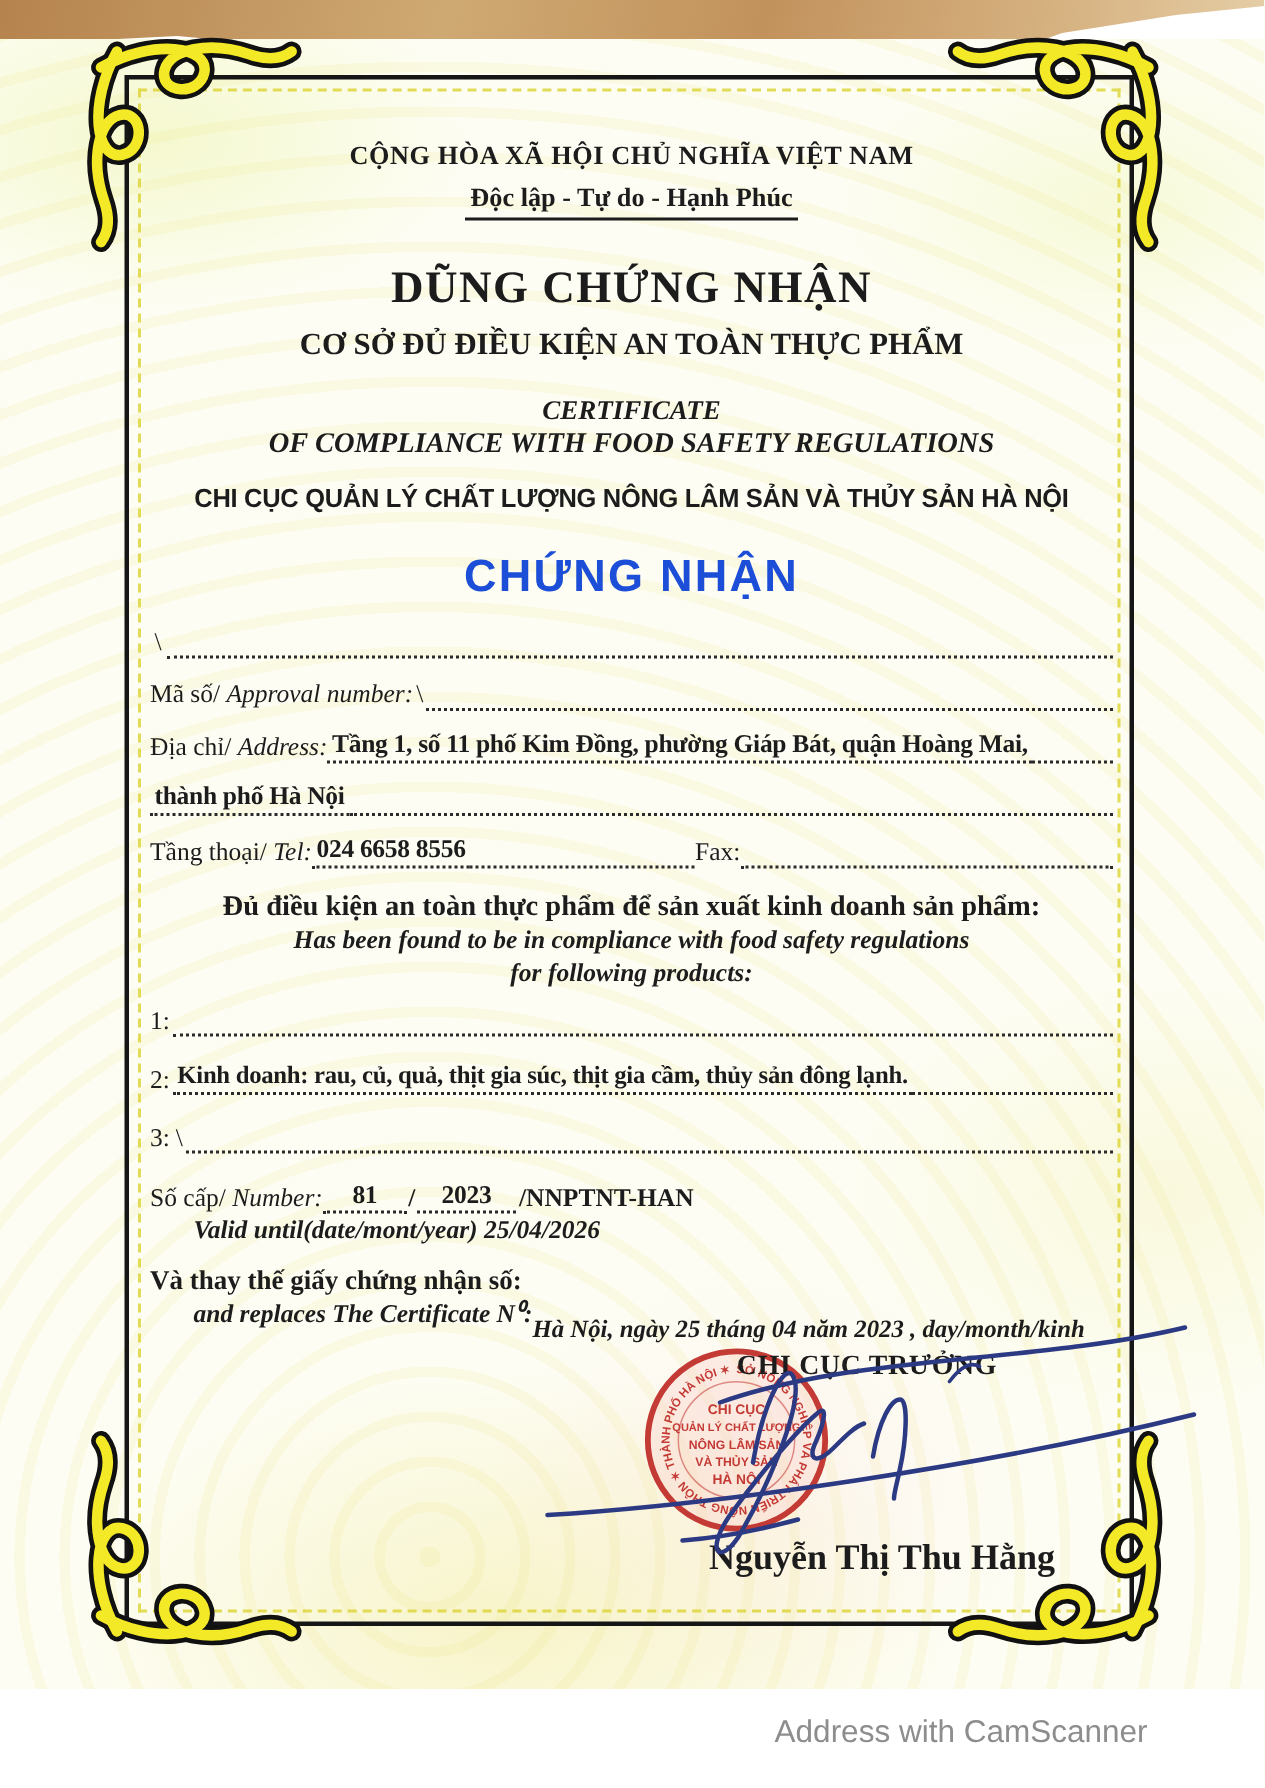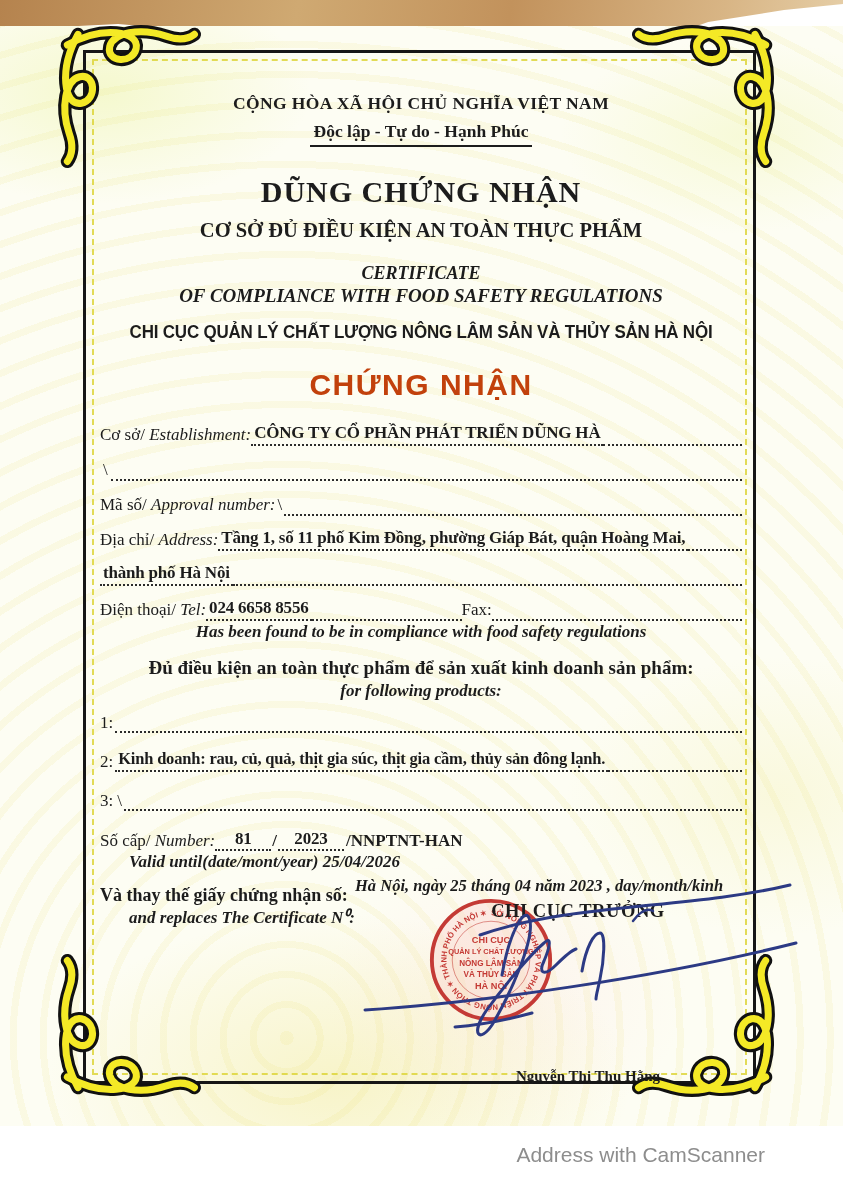--- a/index.html
+++ b/index.html
@@ -44,39 +44,39 @@
     font-size:17px;line-height:1.25;
   }
   .ctr{text-align:center;}
   .nat{font-weight:700;letter-spacing:.4px;font-size:17.5px;}
   .motto{display:inline-block;font-weight:700;font-size:17.5px;border-bottom:2.5px solid #1c1c1c;padding:0 4px 2px;}
   .title-vi{font-weight:700;font-size:30px;letter-spacing:1px;margin-top:26px;}
   .title-sub{font-weight:700;font-size:20.5px;margin-top:8px;}
   .title-en1{font-weight:700;font-style:italic;font-size:18px;margin-top:18px;}
   .title-en2{font-weight:700;font-style:italic;font-size:19px;}
   .authority{font-family:"Liberation Sans",sans-serif;font-weight:700;font-size:17.5px;letter-spacing:-.2px;margin-top:14px;transform:scaleX(.97);}
-  .big-red{font-family:"Liberation Sans",sans-serif;font-weight:700;font-size:30px;letter-spacing:1.5px;color:#c2410c;margin-top:22px;}
+  .big-red{font-family:"Liberation Sans",sans-serif;font-weight:700;font-size:30px;letter-spacing:1.5px;color:#1d4ed8;margin-top:22px;}
   .frow{display:flex;align-items:flex-end;margin-top:9px;min-height:26px;}
   .lbl{white-space:nowrap;}
   .lbl .en{font-style:italic;}
   .val{font-weight:700;border-bottom:2.5px dotted #2b2b2b;padding:0 3px;white-space:nowrap;letter-spacing:-.2px;}
   .dots{flex:1 1 auto;border-bottom:2.5px dotted #2b2b2b;height:2px;min-width:8px;}
   .slash{font-weight:700;padding:0 1px;}
   .comp-vi{font-weight:700;font-size:19px;margin-top:14px;}
   .comp-en{font-weight:700;font-style:italic;font-size:17px;}
   .prod-num{white-space:nowrap;padding-right:2px;}
   .prod .val{font-size:16.5px;}
   .issue-sfx{font-weight:700;padding-left:2px;}
   .bold-line{font-weight:700;font-size:18px;}
   .ital-line{font-weight:700;font-style:italic;font-size:17px;margin-left:29px;} .gap12{margin-top:12px;}
   .hand{font-weight:700;}
   
   .dateline{position:absolute;left:355px;top:876px;width:420px;font-weight:700;font-style:italic;font-size:16.5px;white-space:nowrap;}
   .signer-title{position:absolute;left:448px;top:901px;width:260px;text-align:center;font-weight:700;font-size:18.5px;letter-spacing:.5px;z-index:3;}
-  .signer-name{position:absolute;left:448px;top:1026px;width:280px;text-align:center;font-weight:700;font-size:15px;z-index:3;margin-top:42px;}
+  .signer-name{position:absolute;left:448px;top:1026px;width:280px;text-align:center;font-weight:700;font-size:24px;z-index:3;}
   .stamp{position:absolute;left:428px;top:897px;width:126px;height:126px;z-index:2;}
   .signature{position:absolute;left:360px;top:875px;width:450px;height:180px;z-index:4;pointer-events:none;}
   .checkmark{position:absolute;left:630px;top:905px;width:26px;height:20px;z-index:4;}
   
   .scan-footer{
     position:absolute;right:78px;top:1143px;
     font-family:"Liberation Sans",sans-serif;font-size:21px;color:#8d8d8d;
   }
 </style>
 </head>
@@ -130,25 +130,20 @@
   </div>
 
   <div class="ctr title-vi">DŨNG CHỨNG NHẬN</div>
   <div class="ctr title-sub">CƠ SỞ ĐỦ ĐIỀU KIỆN AN TOÀN THỰC PHẨM</div>
   <div class="ctr title-en1">CERTIFICATE</div>
   <div class="ctr title-en2">OF COMPLIANCE WITH FOOD SAFETY REGULATIONS</div>
 
   <div class="ctr authority">CHI CỤC QUẢN LÝ CHẤT LƯỢNG NÔNG LÂM SẢN VÀ THỦY SẢN HÀ NỘI</div>
   <div class="ctr big-red">CHỨNG NHẬN</div>
 
-  <div class="frow" style="margin-top:16px;">
-    <span class="lbl"><span>Cơ sở/</span> <span class="en">Establishment:</span></span>
-    <span class="val">CÔNG TY CỔ PHẦN PHÁT TRIỂN DŨNG HÀ</span>
-    <span class="dots"></span>
-  </div>
   <div class="frow">
     <span class="val" style="font-weight:400;border-bottom:none;">\</span>
     <span class="dots"></span>
   </div>
 
   <div class="frow">
     <span class="lbl"><span>Mã số/</span> <span class="en">Approval number:</span></span>
     <span style="padding:0 2px;">\</span>
     <span class="dots"></span>
   </div>
@@ -157,29 +152,29 @@
     <span class="lbl"><span>Địa chỉ/</span> <span class="en">Address:</span></span>
     <span class="val">Tầng 1, số 11 phố Kim Đồng, phường Giáp Bát, quận Hoàng Mai,</span>
     <span class="dots"></span>
   </div>
   <div class="frow">
     <span class="val">thành phố Hà Nội</span>
     <span class="dots"></span>
   </div>
 
   <div class="frow">
-    <span class="lbl"><span>Điện thoại/</span> <span class="en">Tel:</span></span>
+    <span class="lbl"><span>Tầng thoại/</span> <span class="en">Tel:</span></span>
     <span class="val">024 6658 8556</span>
     <span class="dots" style="max-width:150px;"></span>
     <span class="lbl">Fax:</span>
     <span class="dots"></span>
   </div>
 
+  <div class="ctr comp-vi">Đủ điều kiện an toàn thực phẩm để sản xuất kinh doanh sản phẩm:</div>
   <div class="ctr comp-en">Has been found to be in compliance with food safety regulations</div>
-  <div class="ctr comp-vi">Đủ điều kiện an toàn thực phẩm để sản xuất kinh doanh sản phẩm:</div>
   <div class="ctr comp-en">for following products:</div>
 
   <div class="frow prod" style="margin-top:6px;">
     <span class="prod-num">1:</span>
     <span class="dots"></span>
   </div>
   <div class="frow prod" style="margin-top:13px;">
     <span class="prod-num">2:</span>
     <span class="val">Kinh doanh: rau, củ, quả, thịt gia súc, thịt gia cầm, thủy sản đông lạnh.</span>
     <span class="dots"></span>

